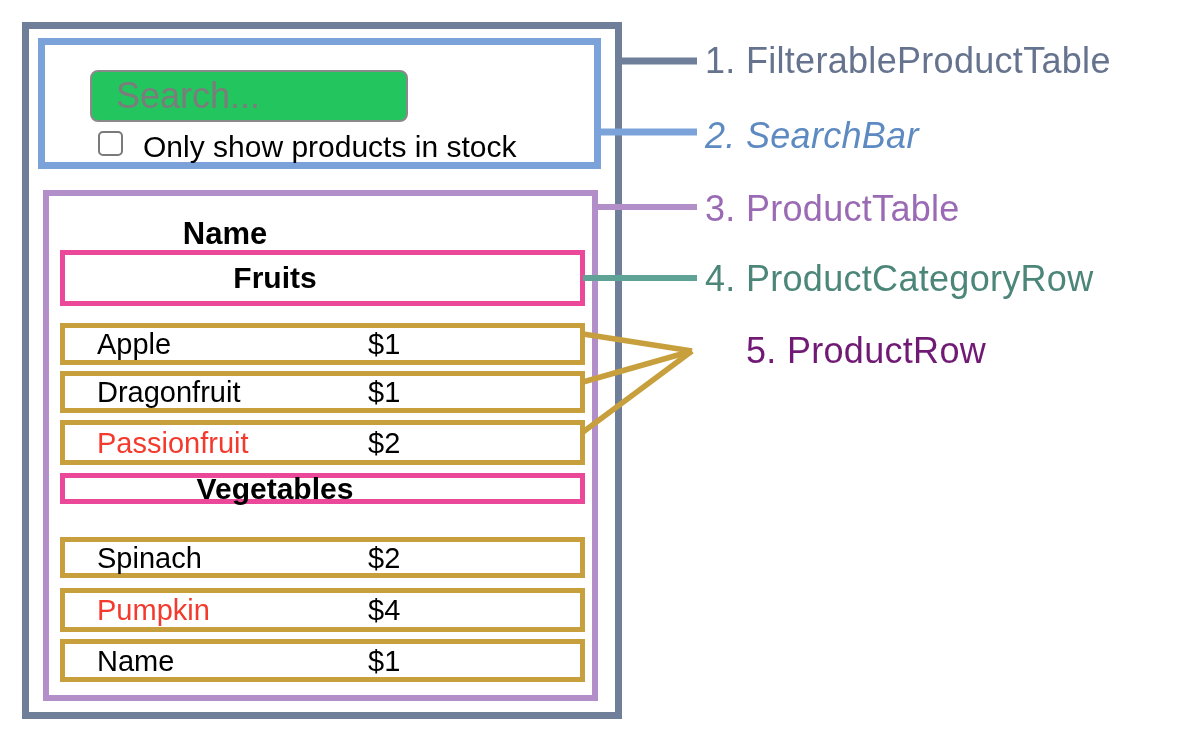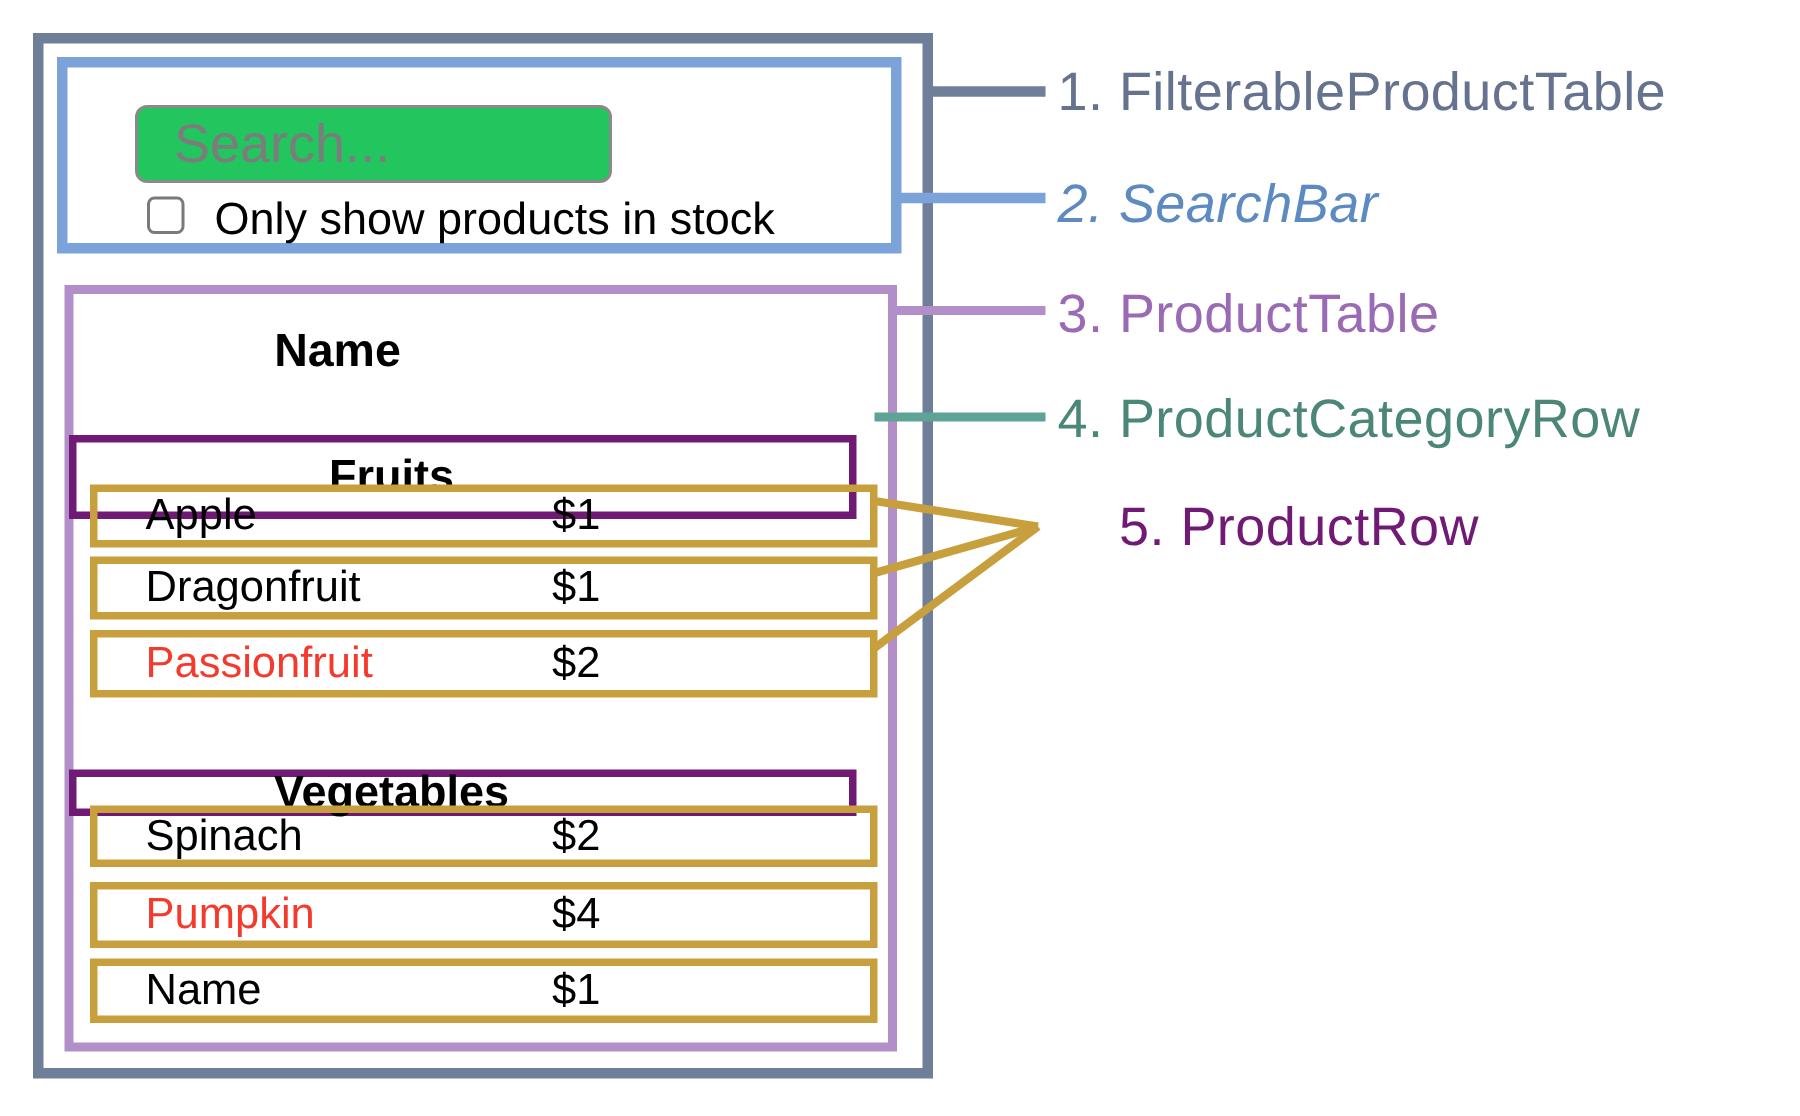--- a/index.html
+++ b/index.html
@@ -33,21 +33,21 @@
   .stock-label {
     position: absolute; left: 143px; top: 130px; height: 34px; line-height: 34px;
     font-size: 30px; color: #000; white-space: nowrap; text-align: center;
   }
 
   .hdr { position: absolute; top: 218px; height: 32px; line-height: 32px;
          font-size: 31px; font-weight: bold; color: #000; text-align: center; width: 200px; }
   .hdr-name  { left: 125px; }
   .hdr-price { left: 323px; }
 
-  .cat-row { left: 46px; width: 525px; border: 5px solid #701a75; margin-top: 40px; }
+  .cat-row { left: 60px; width: 525px; border: 5px solid #ec4899; }
   .cat-row .cat-label {
     position: absolute; left: 0; top: 50%; transform: translateY(-50%);
     width: 420px; text-align: center; font-size: 30px; font-weight: bold; color: #000;
   }
   .prod-row { left: 60px; width: 525px; border: 5px solid #c89f3d; margin-top: 10px; }
   .cell { position: absolute; top: 50%; transform: translateY(-50%);
           font-size: 29px; color: #000; white-space: nowrap; }
   .cell.name  { left: 32px; }
   .cell.price { left: 303px; }
   .oos { color: #f43a2d; }

